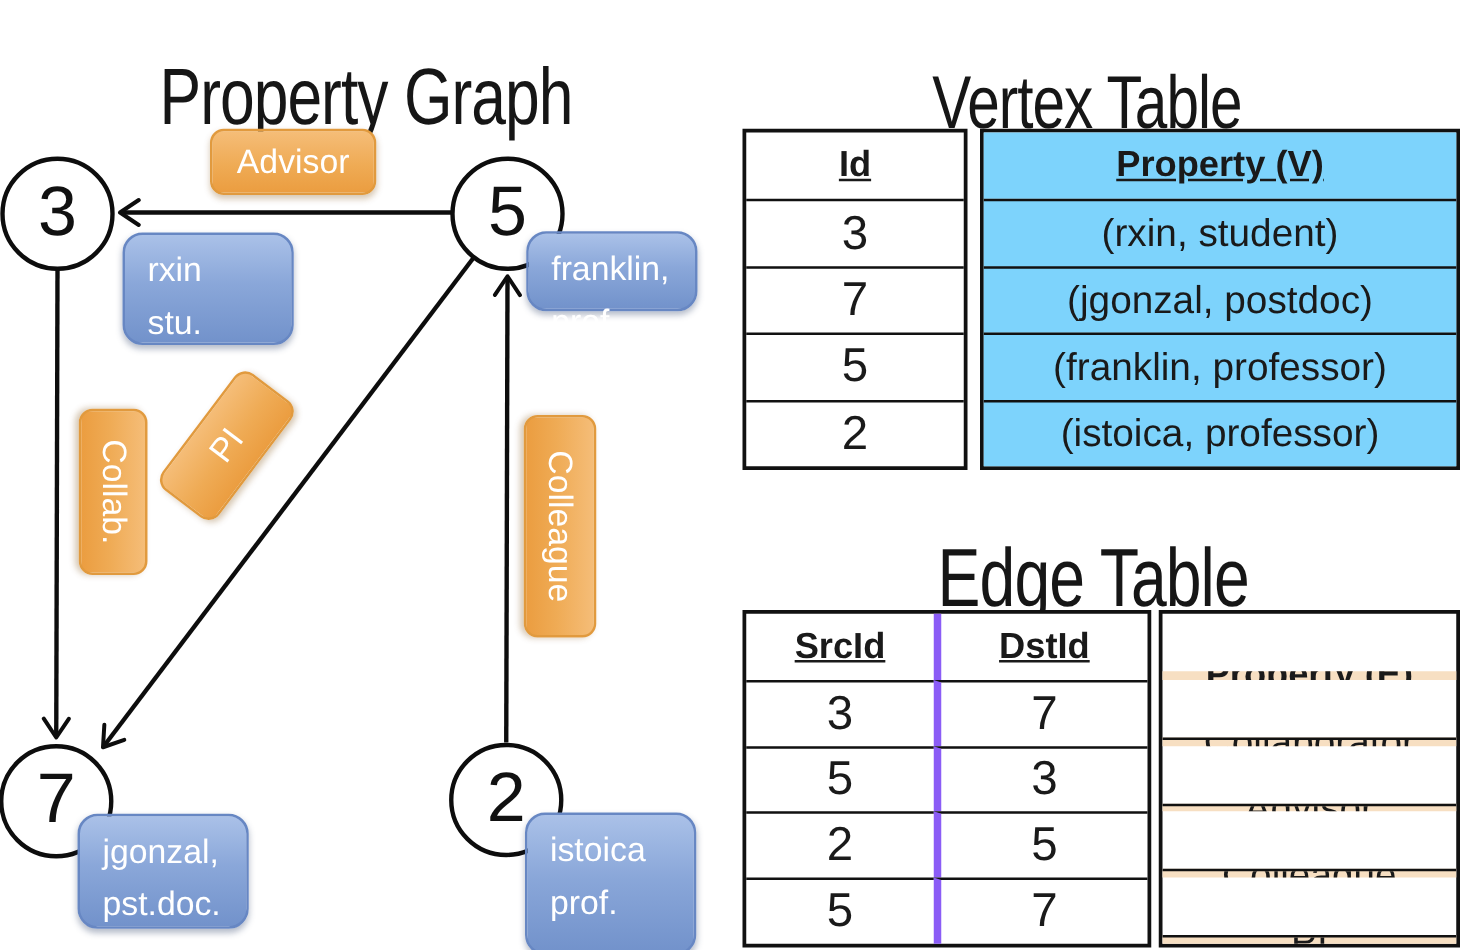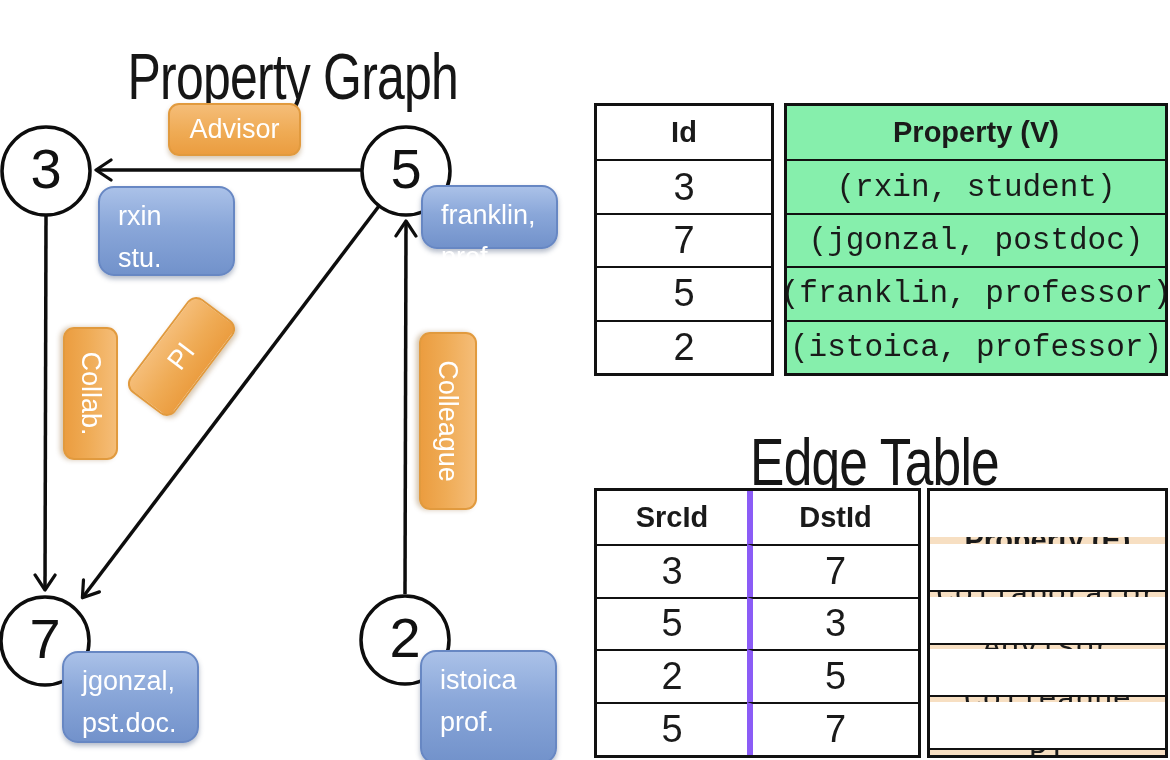--- a/index.html
+++ b/index.html
@@ -52,24 +52,24 @@
     position:absolute; box-sizing:border-box;
     border:3px solid #111; background:#ffffff;
     display:grid;
   }
   .cell {
     box-sizing:border-box; display:flex; align-items:center; justify-content:center;
     white-space:nowrap; overflow:hidden;
   }
   .cell.bt { border-top:2px solid #111; }
   .cell.bl { border-left:6px solid #8b5cf6; }
-  .th  { font-weight:bold; font-size:29px; }
+  .th  { font-weight:bold; font-size:29px;text-decoration:underline; }
   .num { font-size:38px; }
-  .ptx { font-size:31px;font-family:Liberation Mono, monospace; }
-  .vfill { background:#86efac; }
+  .ptx { font-size:31px; }
+  .vfill { background:#7dd3fc; }
   .efill { background:#f7dfc2;margin-top:46px; }
 </style>
 </head>
 <body>
 
 <div class="canvas">
 
   <div class="big-title pg-title">
     <span class="tscale">Property Graph</span>
   </div>
@@ -120,20 +120,23 @@
   <div class="elabel elabel-collab">
     <span>Collab.</span>
   </div>
   <div class="elabel elabel-pi">
     <span>PI</span>
   </div>
   <div class="elabel elabel-colleague">
     <span>Colleague</span>
   </div>
 
+  <div class="big-title vt-title">
+    <span class="tscale">Vertex Table</span>
+  </div>
 
   <div class="subtable" style="left:594px; top:103px; width:180px; height:273px; grid-template-rows:repeat(5,1fr);">
     <div class="cell th">Id</div>
     <div class="cell num bt">3</div>
     <div class="cell num bt">7</div>
     <div class="cell num bt">5</div>
     <div class="cell num bt">2</div>
   </div>
 
   <div class="subtable" style="left:784px; top:103px; width:384px; height:273px; grid-template-rows:repeat(5,1fr);">

